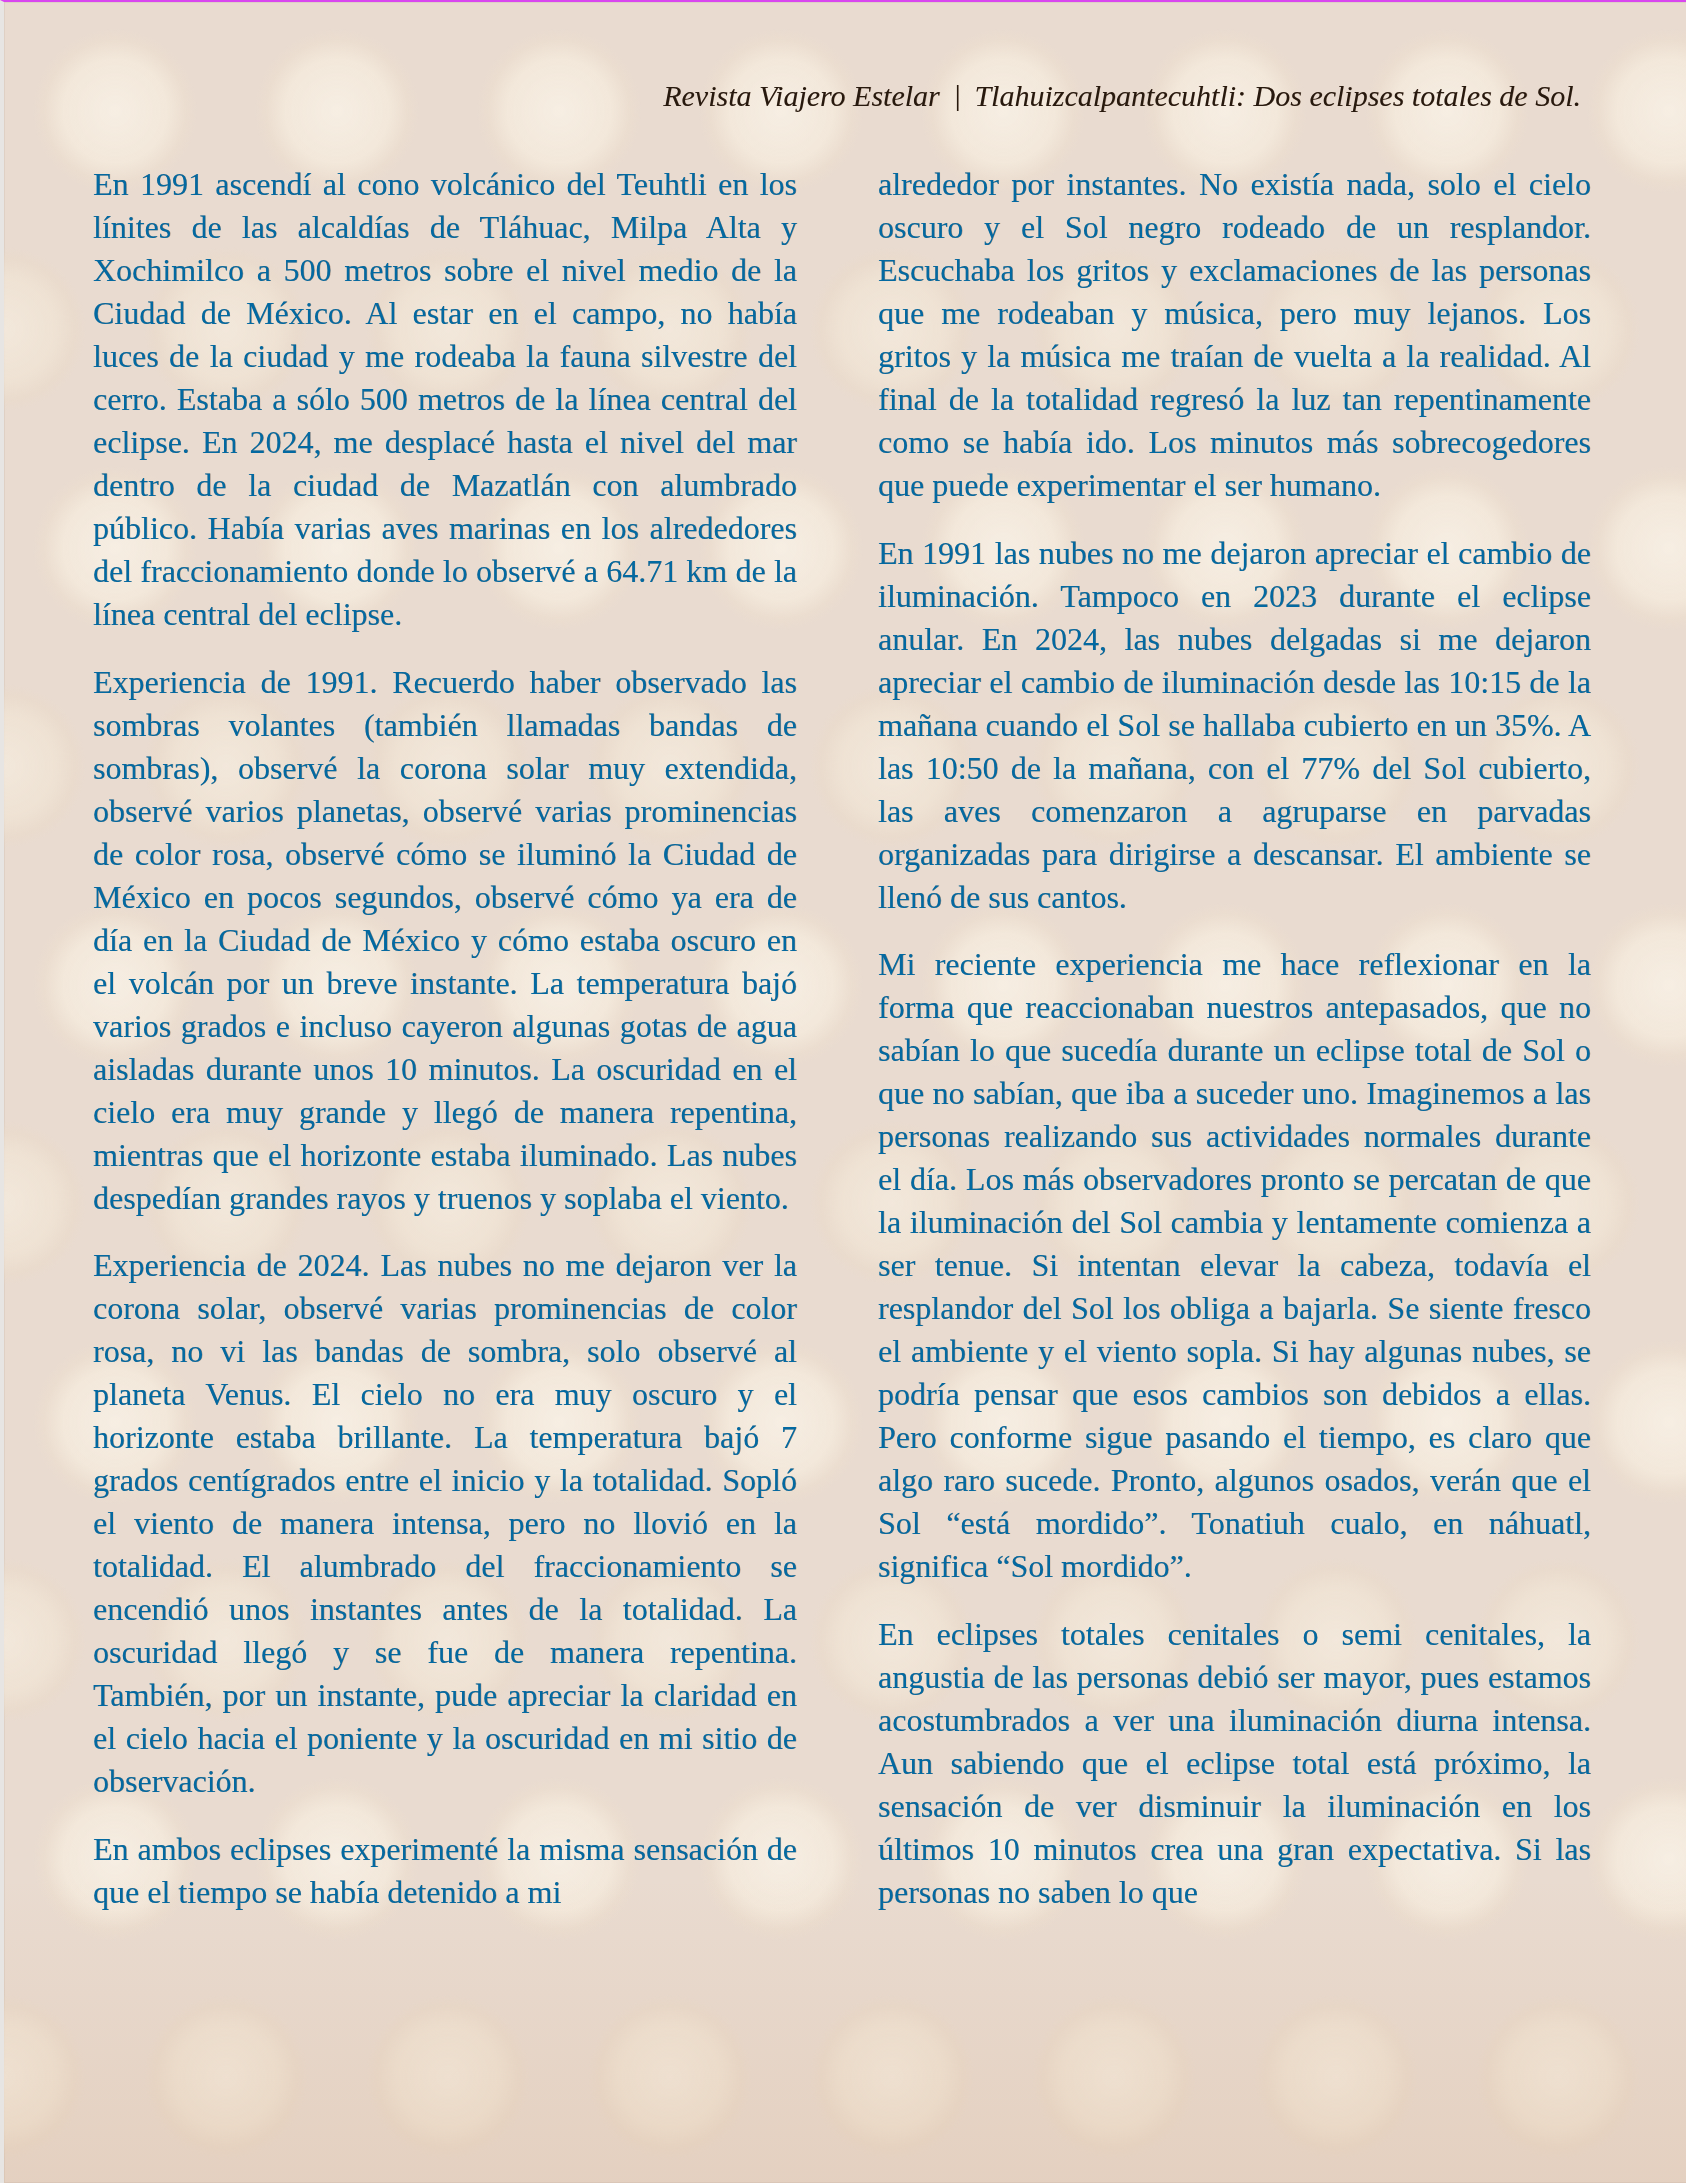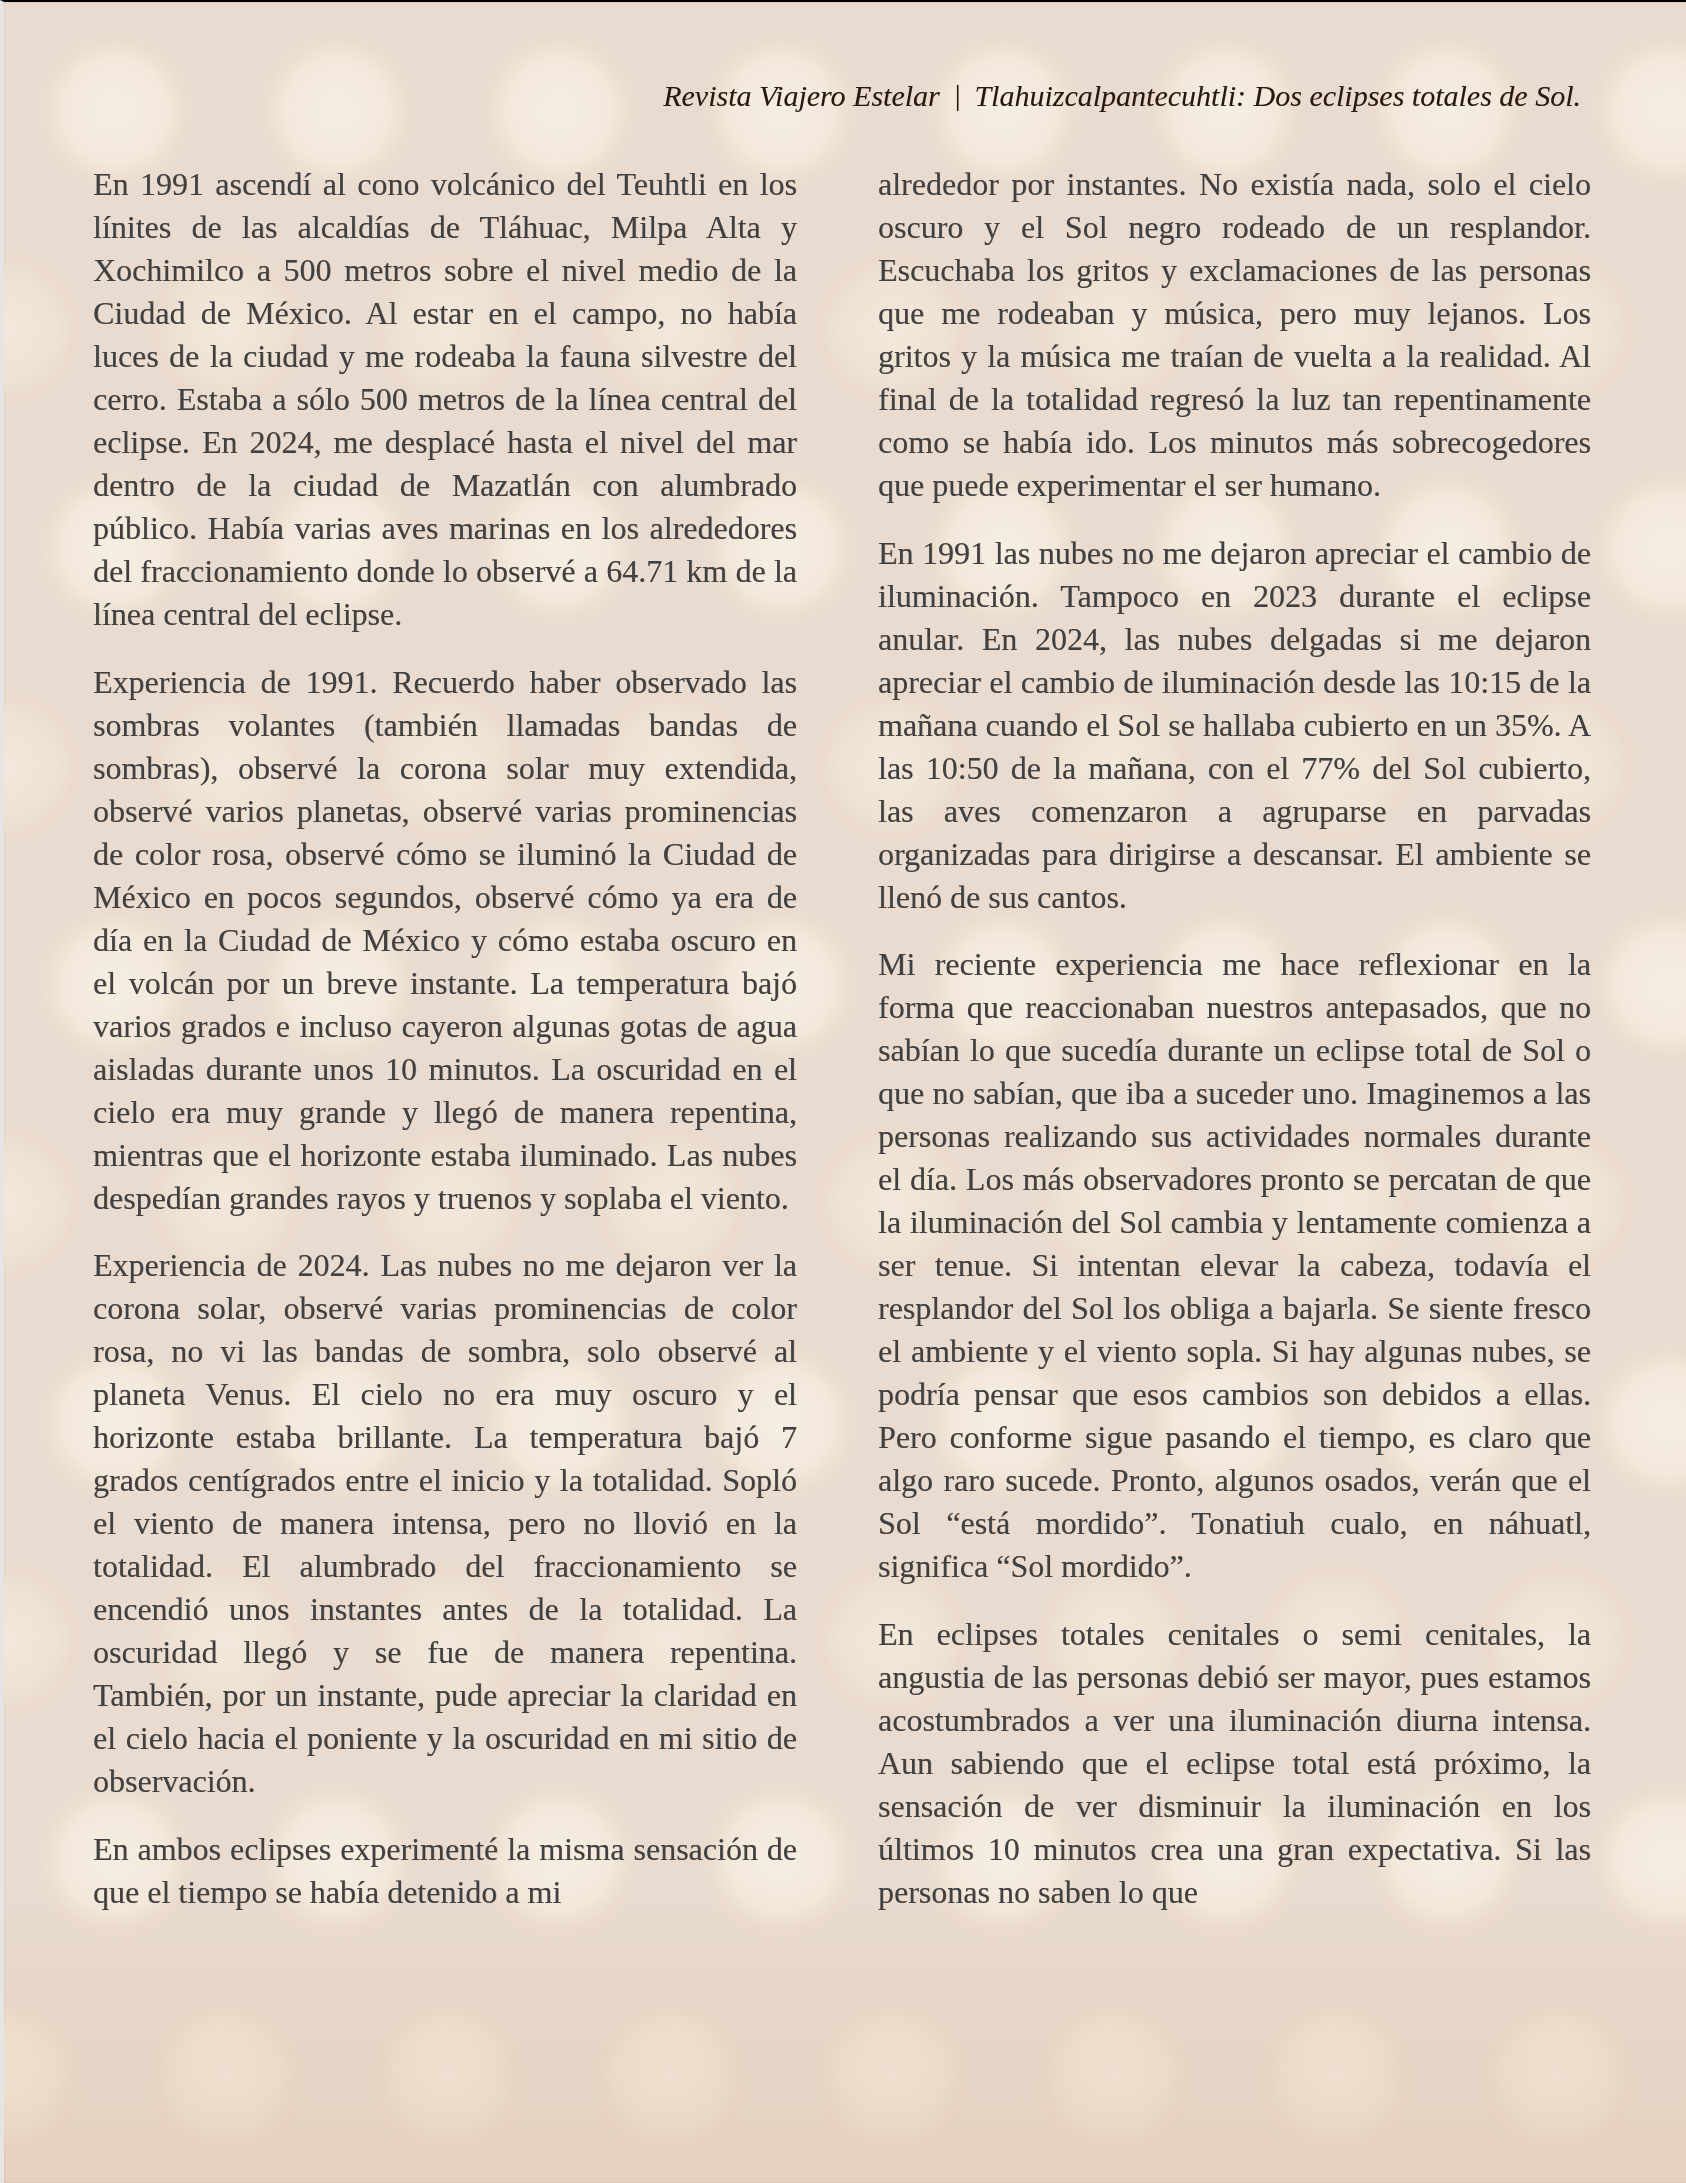--- a/index.html
+++ b/index.html
@@ -7,21 +7,21 @@
     padding: 0;
     background: #efe9e2;
   }
   .page {
     position: relative;
     width: 1687px;
     height: 2183px;
     background-color: #e9dbd0;
     overflow: hidden;
     border-left: 4px solid #e7e5e3;
-    border-top: 2px solid #000000;
+    border-top: 2px solid #d946ef;
     box-sizing: border-box;
     box-shadow: inset 0 0 0 0.7px rgba(205,190,178,0.5);
     font-family: "Liberation Serif", "DejaVu Serif", serif;
   }
   
   .moons {
     position: absolute;
     inset: 0;
     pointer-events: none;
     background-image:
@@ -62,21 +62,21 @@
     position: absolute;
     top: 161px;
   }
   .column.left  { left: 89px;  width: 704px; }
   .column.right { left: 874px; width: 713px; }
   .column p {
     margin: 0 0 24.5px 0;
     font-size: 32px;
     line-height: 43px;
     text-align: justify;
-    color: #404040;
+    color: #0369a1;
     text-shadow: 0.4px 0.4px 0.6px rgba(80,45,20,0.40);
     hyphens: none;
   }
   .footer {
     position: absolute;
     top: 2118px;
     right: 105px;
     text-align: right;
     font-size: 31px;
     line-height: 37px;

